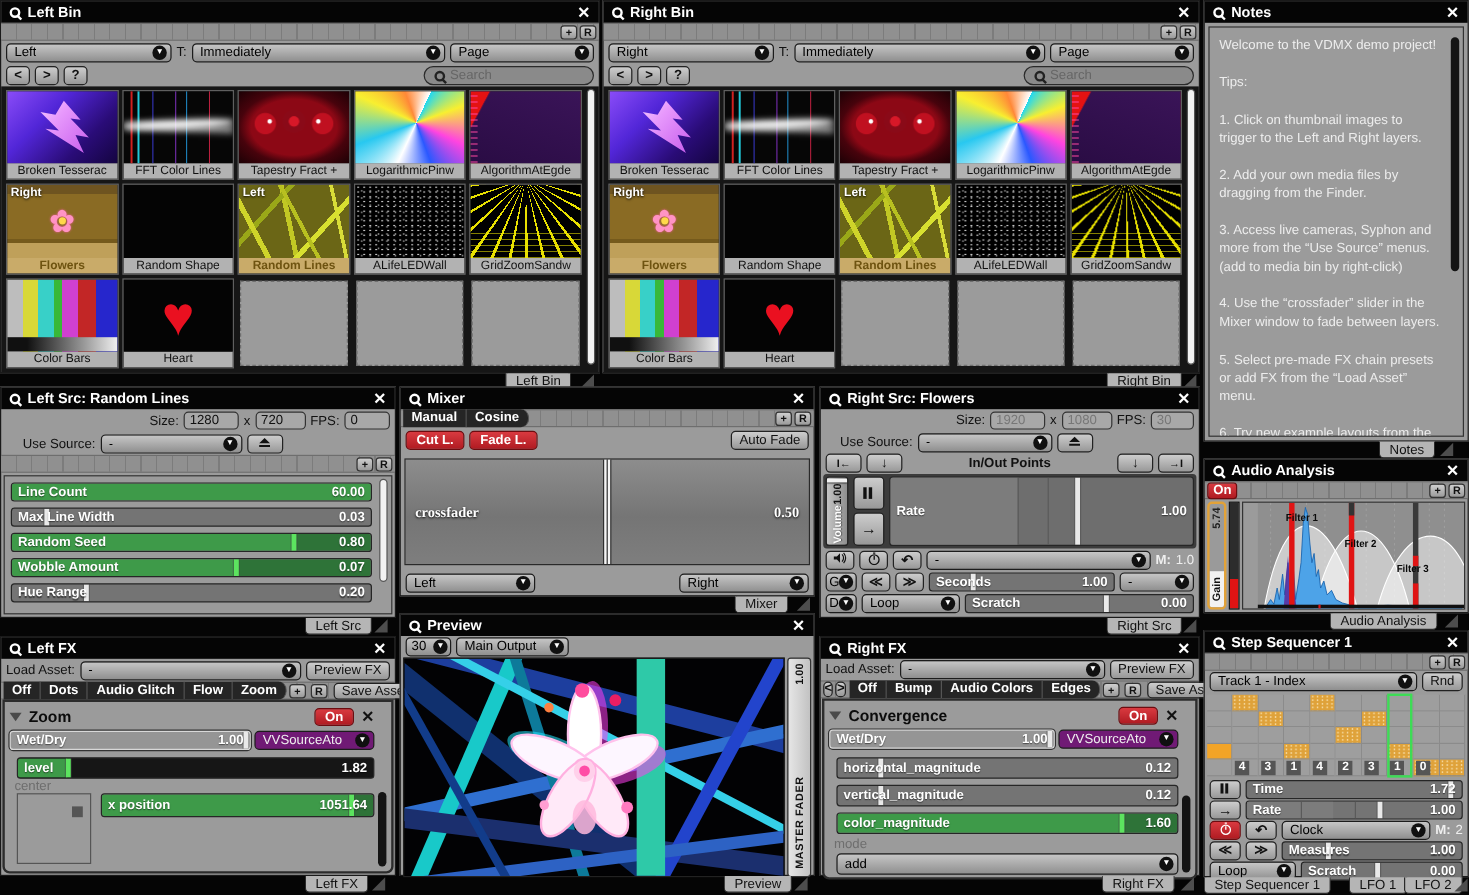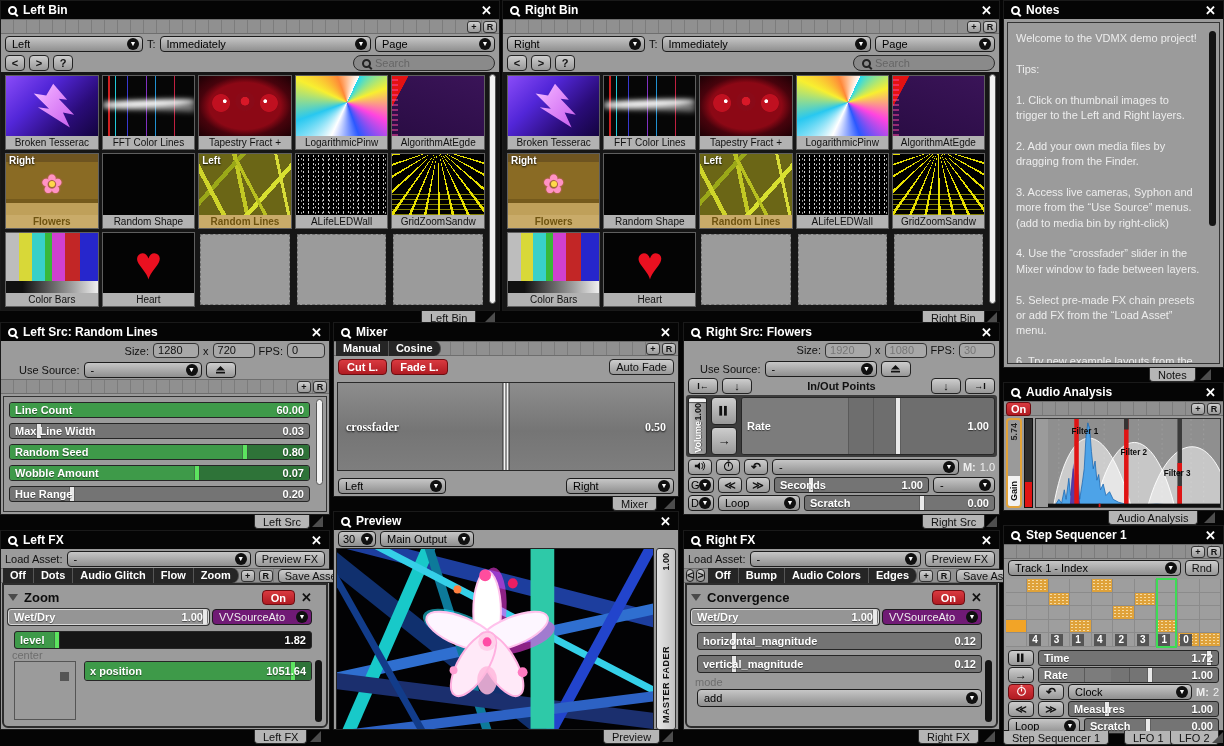--- a/index.html
+++ b/index.html
@@ -868,20 +868,27 @@
       <div class="slider" style="margin:5px 0 0 6px;height:18px;">
         <div class="handle" style="left:12%;"></div>
         <span class="sl">horizontal_magnitude</span>
           <span class="sv">0.12</span>
       </div>
       <div class="slider" style="margin:5px 0 0 6px;height:18px;">
         <div class="handle" style="left:12%;"></div>
         <span class="sl">vertical_magnitude</span>
           <span class="sv">0.12</span>
       </div>
+      <div class="slider" style="margin:5px 0 0 6px;height:18px;">
+        <div class="rest green dotted" style="width:16%;"></div>
+          <div class="fill green" style="width:84%;"></div>
+          <div class="handle g" style="left:83%;"></div>
+        <span class="sl">color_magnitude</span>
+          <span class="sv">1.60</span>
+      </div>
       <div class="graylab" style="margin-top:3px;">mode</div>
       <div class="dd" style="margin:1px 0 0 6px;height:18px;">
           <span class="ddtxt">add</span>
           <span class="arr">▼</span>
         </div>
       <div class="scrollbar dark" style="right:3px;">
           <div class="thumb" style="bottom:2px;height:45%;"></div>
         </div>
     </div>
   </section>

